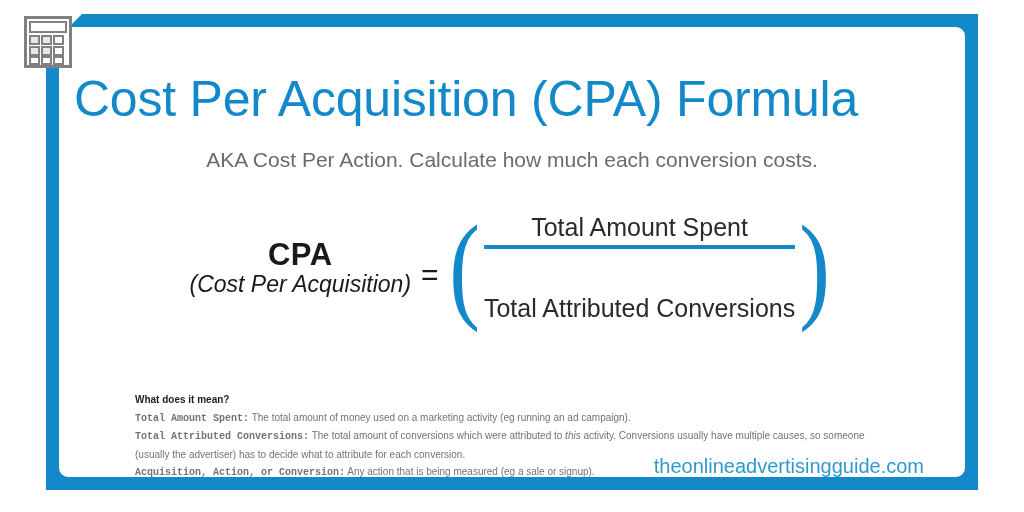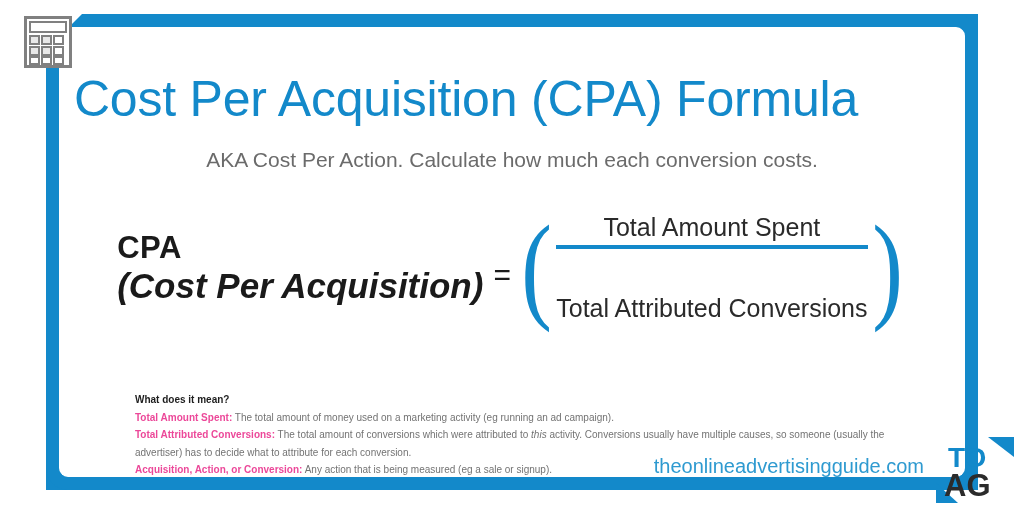--- a/index.html
+++ b/index.html
@@ -152,33 +152,33 @@
     position: absolute;
     left: 0;
     top: 213px;
     width: 1024px;
     display: flex;
     align-items: center;
     justify-content: center;
     gap: 0;
   }
   .lhs {
-    text-align: left;
+    text-align: center;
     color: #1a1a1a;
     line-height: 1.12;
   }
   .lhs .abbr {
     font-size: 31px;
     font-weight: bold;
     letter-spacing: 0.5px;
   }
   .lhs .expanded {
-    font-size: 35px;
+    font-size: 23px;
     font-style: italic;
-    font-weight: 700;
+    font-weight: 400;
   }
   .equals {
     font-size: 30px;
     color: #1a1a1a;
     margin: 14px 6px 0 10px;
   }
   .paren {
     color: #1389ca;
     font-size: 118px;
     font-weight: 300;
@@ -220,22 +220,23 @@
     font-size: 10px;
     line-height: 17.6px;
     color: #737373;
     margin-top: 44px;
   }
   .explain .head {
     color: #1d1d1d;
     font-weight: bold;
   }
   .explain .term {
-    color: #ec4899;
+    color: #737373;
     font-weight: bold;
+    font-family: Liberation Mono, monospace;
   }
   .explain em { font-style: italic; }
 
   
   .site-url {
     position: absolute;
     right: 100px;
     top: 455px;
     font-size: 20px;
     color: #2e9ad0;
@@ -302,22 +303,14 @@
     </div>
     <div>
       <span class="term">Total Attributed Conversions:</span><span> The total amount of conversions which were attributed to </span><em>this</em><span> activity. Conversions usually have multiple causes, so someone (usually the advertiser) has to decide what to attribute for each conversion.</span>
     </div>
     <div>
       <span class="term">Acquisition, Action, or Conversion:</span><span> Any action that is being measured (eg a sale or signup).</span>
     </div>
   </div>
 
   <div class="site-url">theonlineadvertisingguide.com</div>
-  <div class="logo">
-    <svg viewBox="0 0 78 66" width="78" height="66" aria-hidden="true">
-      <path d="M52 0 L78 0 L78 20 Z" fill="#1389ca"></path>
-      <path d="M0 46 L22 66 L0 66 Z" fill="#1389ca"></path>
-      <text x="12" y="30" font-family="Liberation Sans, sans-serif" font-size="28" font-weight="bold" fill="#1389ca">TO</text>
-      <text x="8" y="59" font-family="Liberation Sans, sans-serif" font-size="31" font-weight="bold" fill="#2b2b2b">AG</text>
-    </svg>
-  </div>
 
 </div>
 
 </body></html>

